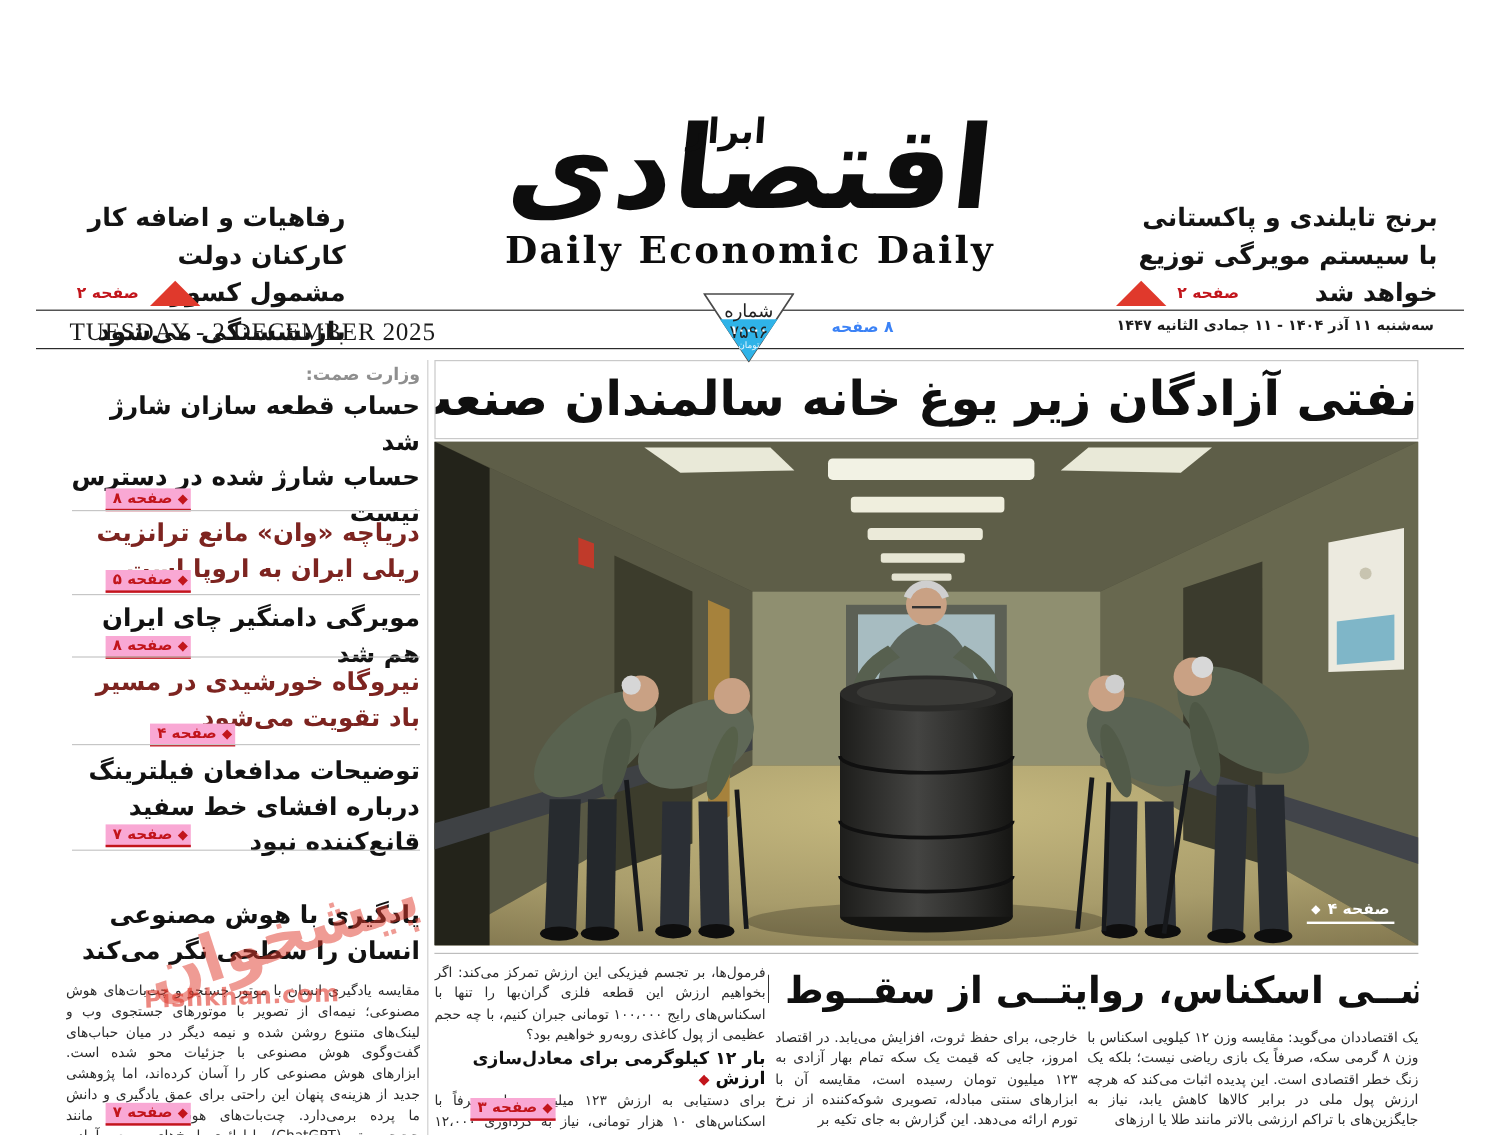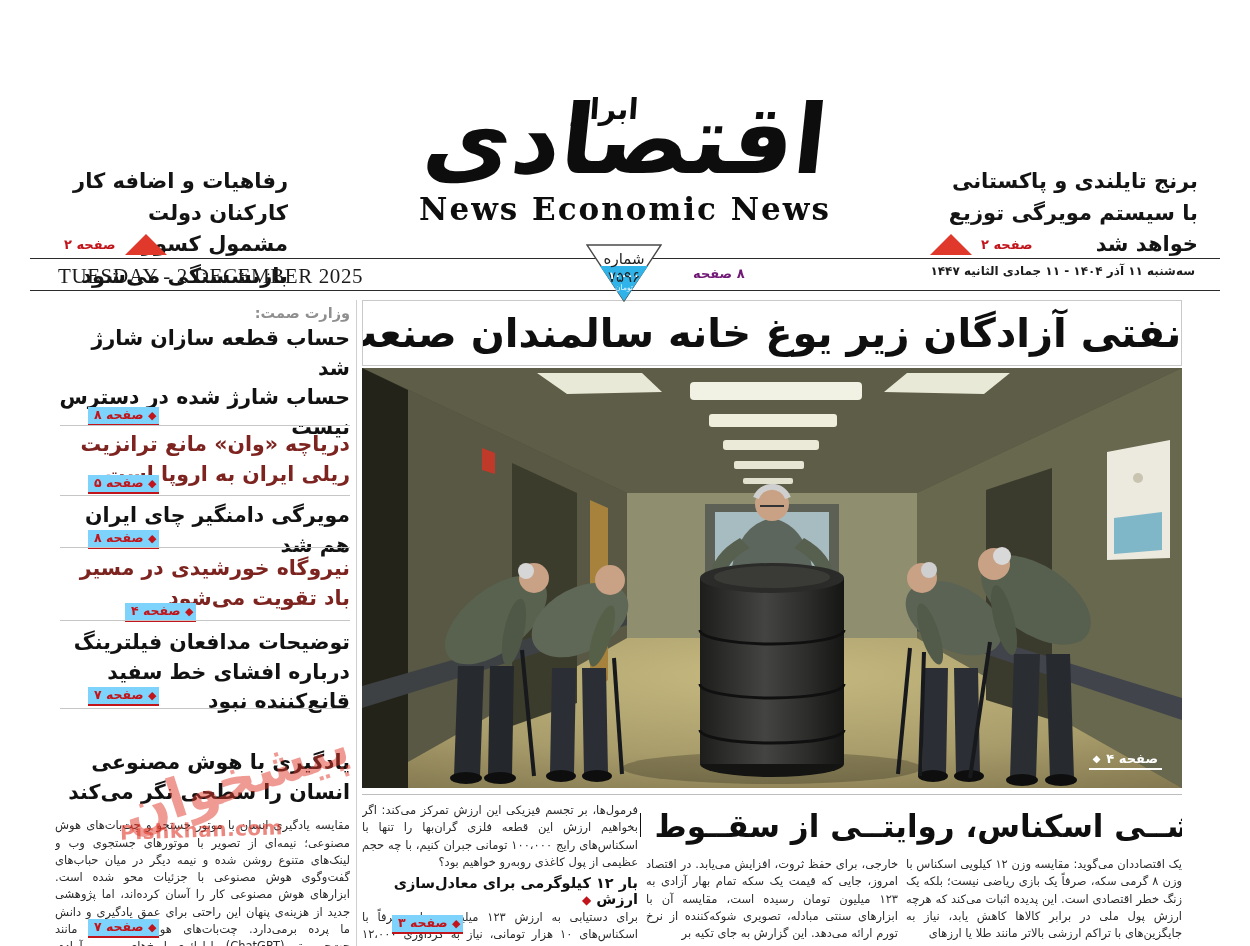--- a/index.html
+++ b/index.html
@@ -20,28 +20,28 @@
   .mast-en{font-family:"DejaVu Serif",serif;font-weight:bold;font-size:31px;letter-spacing:2px;color:#0d0d0d;}
 
   
   .top-title{font-size:21px;font-weight:800;line-height:1.5;color:#141414;}
   .pref-red{font-size:13px;font-weight:bold;color:#c2151b;}
   .tri-up{width:0;height:0;border-left:21px solid transparent;border-right:21px solid transparent;
           border-bottom:21px solid #e0392c;}
 
   .date-en{font-family:"Liberation Serif","DejaVu Serif",serif;font-size:21px;letter-spacing:.6px;color:#1c1c1c;}
   .date-fa{font-size:12px;font-weight:bold;color:#1c1c1c;}
-  .pages-fa{font-size:13px;font-weight:bold;color:#701a75;}
+  .pages-fa{font-size:13px;font-weight:bold;color:#3b82f6;}
 
   
   .kicker{font-size:14.5px;font-weight:bold;color:#8f8f8f;line-height:1.45;}
   .sb-title{font-size:20.5px;font-weight:800;line-height:1.45;color:#121212;}
   .maroon{color:#7d2420;}
   .pref{display:inline-block;font-size:12.5px;font-weight:bold;color:#c2151b;
-        border-bottom:2px solid #c2151b;padding:0 2px 2px 6px;background:#7dd3fc;}
+        border-bottom:2px solid #c2151b;padding:0 2px 2px 6px;background:#f9a8d4;}
   .pref .dmd{font-size:11px;}
   .body-txt{font-size:11.5px;line-height:1.5;color:#2c2c2c;text-align:justify;}
 
   
   .lead-hl{border:1px solid #c9c9c9;display:flex;align-items:center;justify-content:center;
            font-size:40px;font-weight:900;color:#0f0f0f;white-space:nowrap;letter-spacing:-.5px;}
   .photo-cap{color:#fff;font-weight:bold;font-size:13px;border-bottom:2px solid #fff;
              padding:0 4px 2px 4px;display:flex;gap:6px;align-items:center;}
   .bottom-hl{font-size:31px;font-weight:900;color:#0f0f0f;white-space:nowrap;
              display:flex;align-items:center;justify-content:center;}
@@ -57,21 +57,21 @@
 </head>
 <body>
 
 <div class="page">
 
   <div class="abs" style="left:0;right:0;top:90px;text-align:center;">
     <span style="position:relative;display:inline-block;">
       <span class="mast-fa fa">اقتصادی</span>
       <span class="mast-small fa">ابرار</span>
     </span>
-    <div class="mast-en">News Economic News</div>
+    <div class="mast-en">Daily Economic Daily</div>
   </div>
 
   <div class="abs fa" style="left:40px;top:166px;width:248px;text-align:right;">
     <div class="top-title">رفاهیات و اضافه کار کارکنان دولت</div>
     <div class="top-title">مشمول کسور بازنشستگی می‌شود</div>
   </div>
   <div class="abs" style="left:64px;top:234px;display:flex;align-items:center;gap:9px;">
     <span class="pref-red fa">صفحه ۲</span>
     <span class="tri-up"></span>
   </div>

